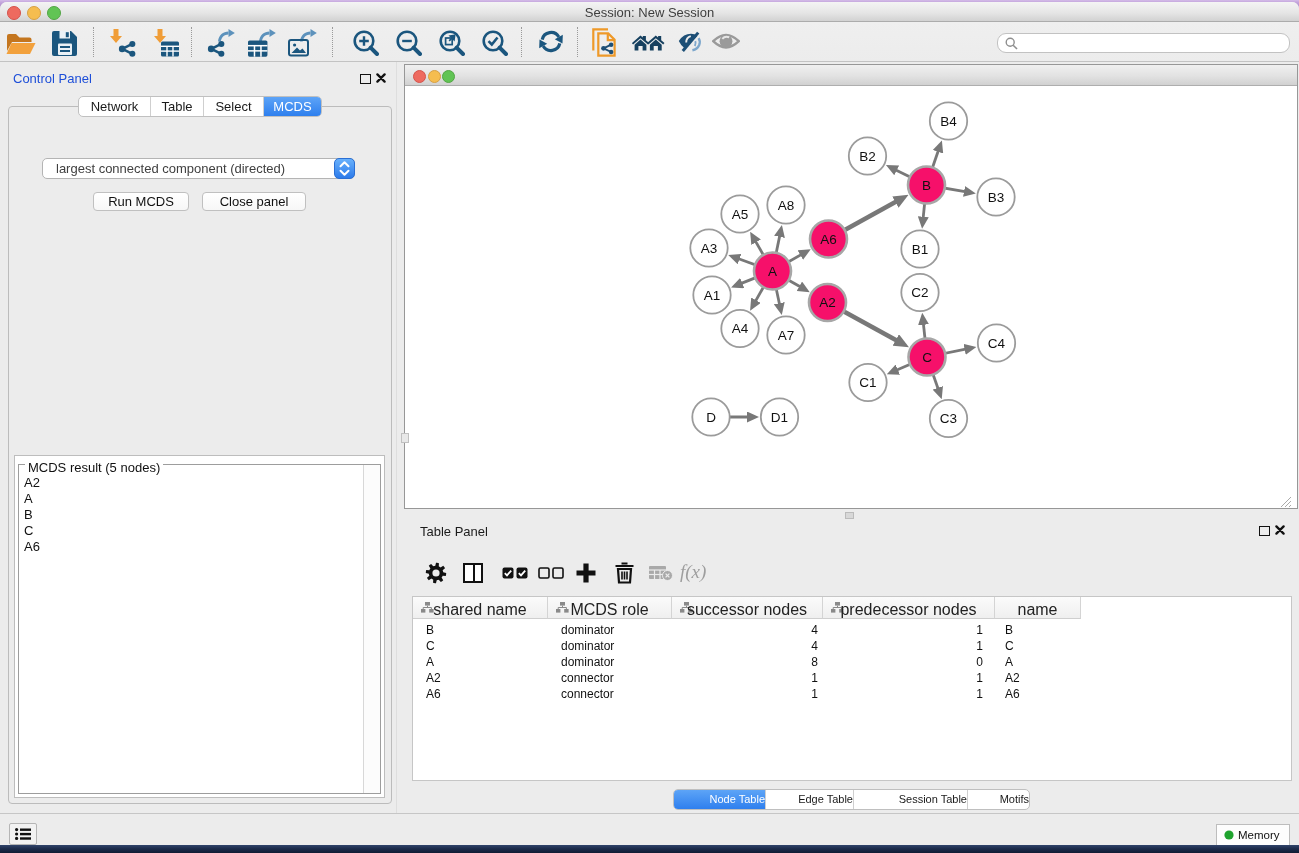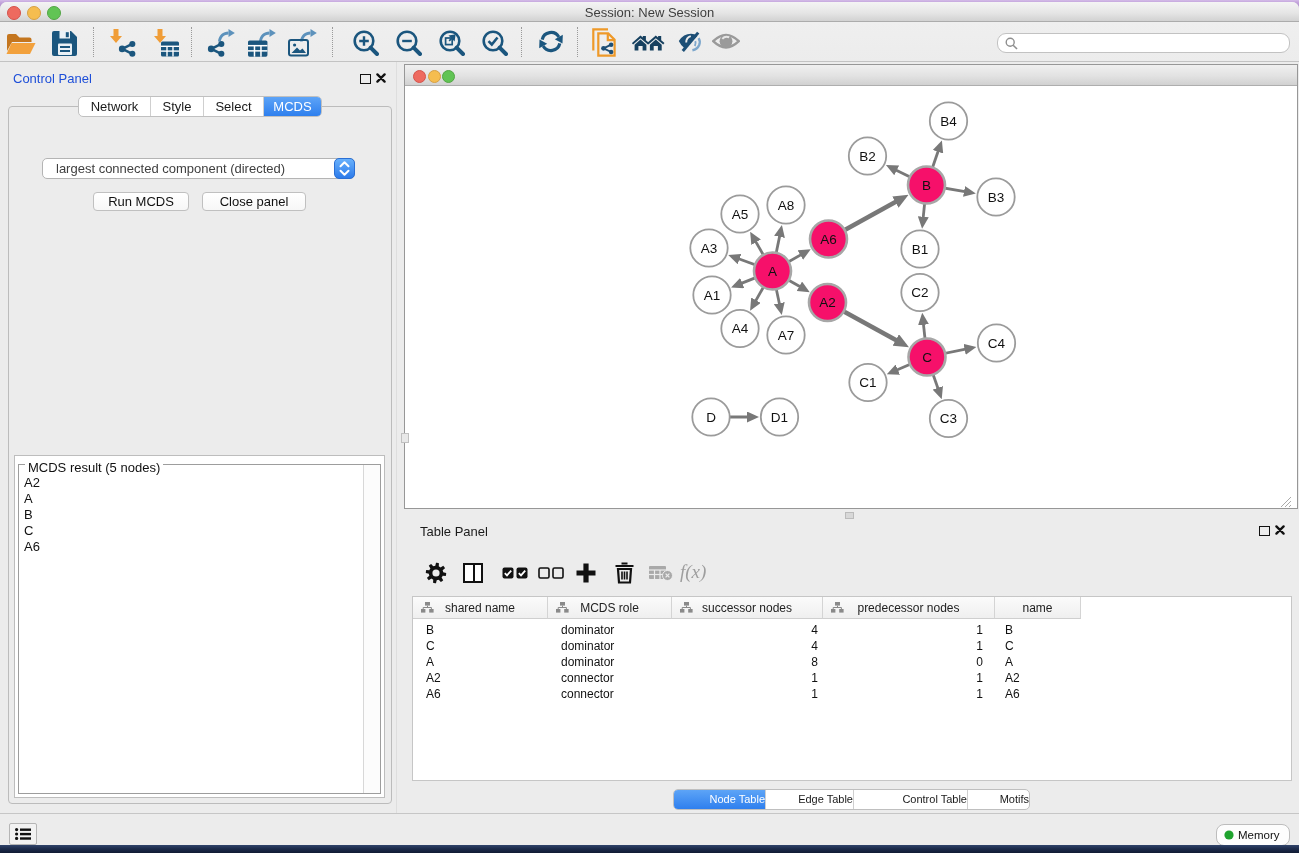--- a/index.html
+++ b/index.html
@@ -46,31 +46,31 @@
 #ntitle{position:absolute;left:0;top:0;width:100%;height:20px;
  background:linear-gradient(180deg,#f0f0f0 0,#e2e2e2 55%,#d1d1d1 100%);border-bottom:1px solid #aeaeae;}
 #ntitle .txt{position:absolute;top:3px;left:0;width:100%;text-align:center;font-size:12.5px;color:#1f1f1f;font-weight:bold;}
 #ntitle .t1{left:8px;width:11px;height:11px;background:#ee6a5f;border:0.5px solid #d5524b;top:4.5px;}
 #ntitle .t2{left:22.5px;width:11px;height:11px;background:#f5bd4f;border:0.5px solid #d7a043;top:4.5px;}
 #ntitle .t3{left:37px;width:11px;height:11px;background:#61c454;border:0.5px solid #53a545;top:4.5px;}
 
 #tp-title{position:absolute;left:420px;top:524px;font-size:13px;color:#1c1c1c;}
 #tptable{position:absolute;left:412px;top:596px;width:878px;height:183px;background:#fff;border:1px solid #c6c6c6;}
 .th{position:absolute;top:0;height:21px;background:linear-gradient(180deg,#fbfbfb,#efefef);
- border-right:1px solid #d4d4d4;border-bottom:1px solid #cfcfcf;font-size:12px;color:#222;}
+ border-right:1px solid #d4d4d4;border-bottom:1px solid #cfcfcf;font-size:16px;color:#222;}
 .th .lab{position:absolute;top:4px;width:100%;text-align:center;}
 .td{position:absolute;font-size:12px;color:#111;height:16px;line-height:16px;}
 #btabs{position:absolute;left:673px;top:789px;height:19px;display:flex;background:#fff;
  border:1px solid #bfbfbf;border-radius:5px;overflow:hidden;}
 #btabs .seg{height:19px;line-height:19px;font-size:11px;color:#1a1a1a;text-align:right;border-right:1px solid #cfcfcf;}
 #btabs .seg:last-child{border-right:none;}
 #btabs .sel{background:linear-gradient(180deg,#5da4f7 0,#2e7fee 100%);color:#fff;}
 
 #statusbar{position:absolute;left:0;top:813px;width:1299px;height:33px;background:#ececec;border-top:1px solid #c6c6c6;}
-#memname{position:absolute;left:1216px;top:10px;width:72px;height:20px;background:#fdfdfd;border:1px solid #bdbdbd;border-radius:8px;}
+#memname{position:absolute;left:1216px;top:10px;width:72px;height:20px;background:#fdfdfd;border:1px solid #bdbdbd;border-radius:0;}
 #darkstrip{position:absolute;left:0;top:845px;width:1299px;height:8px;
  background:linear-gradient(180deg,#31446b 0,#1d2c4c 45%,#101b33 100%);}
 </style></head><body>
 <div id="win">
 <div id="titlebar">
       <div class="tl t1"></div>
       <div class="tl t2"></div>
       <div class="tl t3"></div>
 <div id="wtitle">Session: New Session</div>
     </div>
@@ -237,21 +237,21 @@
 
 <div id="cw" class="abs" style="left:0;top:-2px;width:1299px;height:855px">
 <div id="cp-title">Control Panel</div>
 <div class="floatbtn" style="left:360px;top:74px"></div>
 <svg class="abs" style="left:376px;top:73px" width="10" height="10" viewBox="0 0 10 10">
         <path d="M1.4 1.4 L8.6 8.6 M8.6 1.4 L1.4 8.6" stroke="#111" stroke-width="2.3" stroke-linecap="round"></path>
       </svg>
 <div id="tabpane"></div>
 <div id="cptabs">
         <div class="seg" style="width:71px">Network</div>
-        <div class="seg" style="width:52px">Style</div>
+        <div class="seg" style="width:52px">Table</div>
         <div class="seg" style="width:59px">Select</div>
         <div class="seg sel" style="width:57px">MCDS</div>
       </div>
 <div id="combo">
         <span class="txt">largest connected component (directed)</span>
         <div class="step">
           <svg width="19" height="19" viewBox="0 0 19 19" style="position:absolute;left:0;top:0">
             <path d="M5.5 7.2 L9.5 3.2 L13.5 7.2" fill="none" stroke="#fff" stroke-width="2" stroke-linecap="round" stroke-linejoin="round"></path>
             <path d="M5.5 11.8 L9.5 15.8 L13.5 11.8" fill="none" stroke="#fff" stroke-width="2" stroke-linecap="round" stroke-linejoin="round"></path>
           </svg>
@@ -481,21 +481,21 @@
 <div class="td" style="left:592px;top:73px">A2</div>
 <div class="td" style="left:13px;top:89px">A6</div>
 <div class="td" style="left:148px;top:89px">connector</div>
 <div class="td" style="left:259px;top:89px;width:146px;text-align:right">1</div>
 <div class="td" style="left:410px;top:89px;width:160px;text-align:right">1</div>
 <div class="td" style="left:592px;top:89px">A6</div>
 </div>
 <div id="btabs">
         <div class="seg sel" style="width:91px">Node Table</div>
         <div class="seg" style="width:87px">Edge Table</div>
-        <div class="seg" style="width:113px">Control Table</div>
+        <div class="seg" style="width:113px">Session Table</div>
         <div class="seg" style="width:61px">Motifs</div>
       </div>
 <div id="statusbar">
         <div class="abs" style="left:9px;top:9px;width:26px;height:20px;border:1px solid #b5b5b5;background:#f2f2f2;border-radius:2px">
           <svg style="position:absolute;left:5px;top:4px" width="16" height="12" viewBox="0 0 16 12">
             <g fill="#111">
               <circle cx="1.6" cy="1.6" r="1.6"></circle>
               <circle cx="1.6" cy="6" r="1.6"></circle>
               <circle cx="1.6" cy="10.4" r="1.6"></circle>
               <rect x="5" y="0.5" width="11" height="2.4"></rect>

